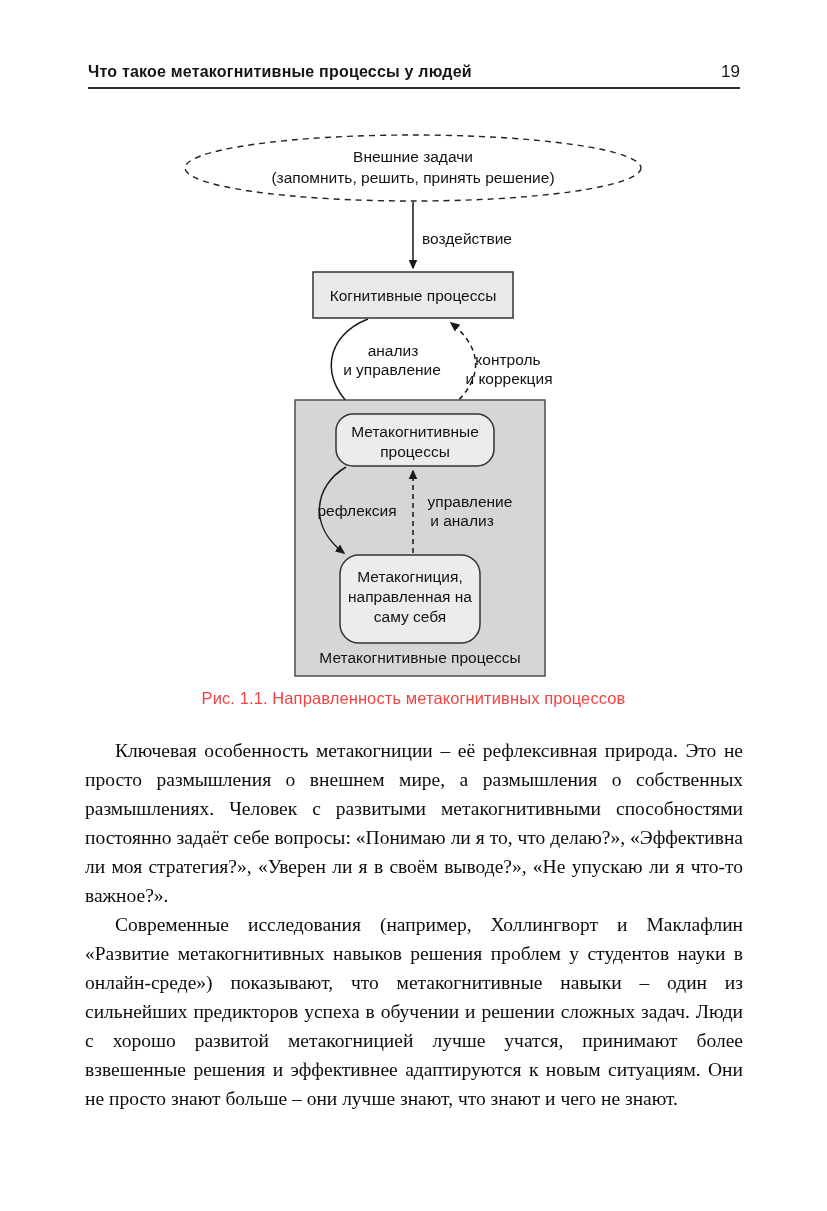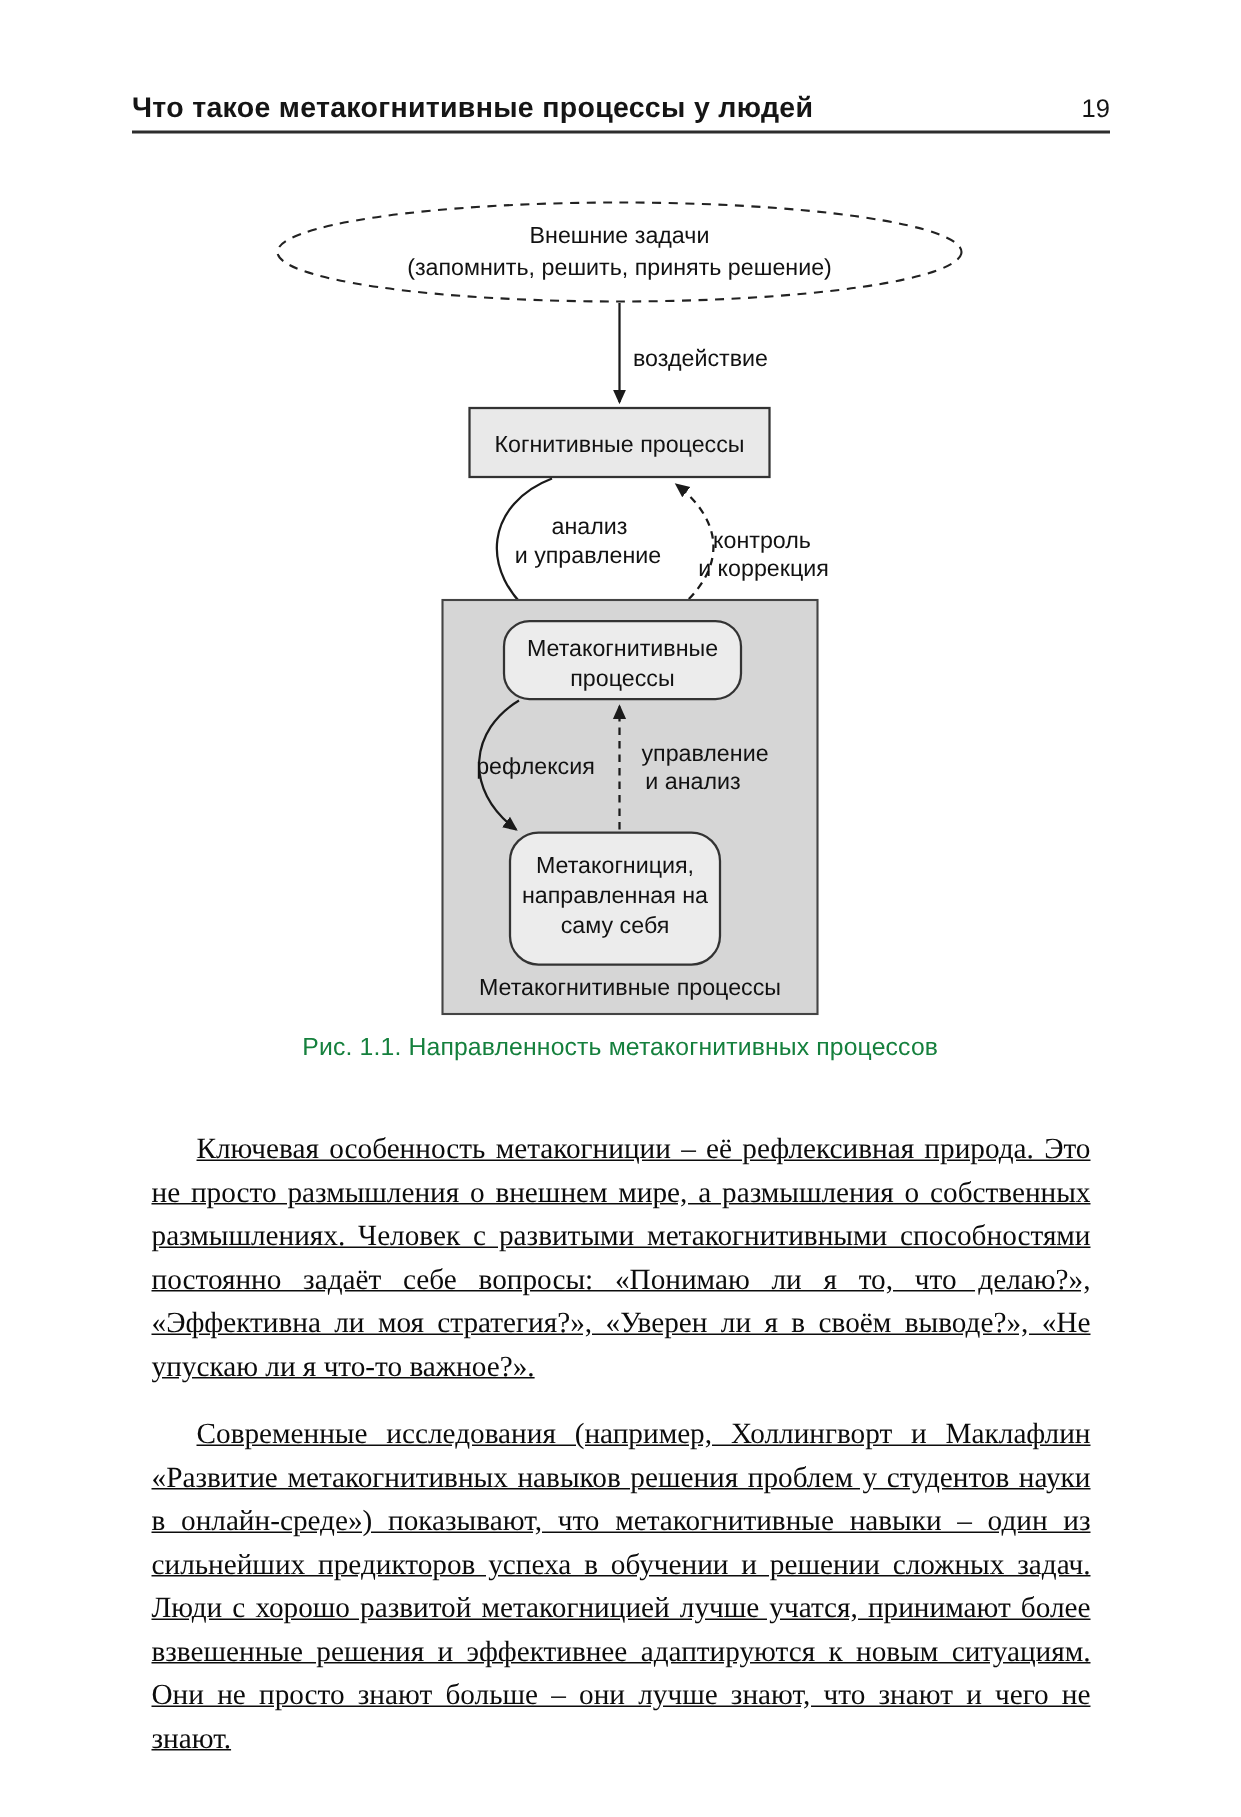--- a/index.html
+++ b/index.html
@@ -9,52 +9,52 @@
     font-family:"Liberation Sans", sans-serif; color:#111;
     overflow:hidden;
   }
   .page { position:absolute; inset:0; background:#fff; }
 
   
   .running-head {
     position:absolute; left:88px; top:62px; width:652px;
     display:flex; justify-content:space-between; align-items:baseline;
   }
-  .head-title { font-weight:bold; font-size:19px; letter-spacing:.2px; color:#151515; }
+  .head-title { font-weight:bold; font-size:16px; letter-spacing:.2px; color:#151515; }
   .head-page  { font-weight:normal; font-size:17px; color:#151515; }
   .head-rule  { position:absolute; left:88px; top:87px; width:652px; height:2px; background:#2d2d2d; }
 
   
   .diagram { position:absolute; left:140px; top:130px; }
   .diagram text {
     font-family:"Liberation Sans", sans-serif;
     font-size:15.5px; fill:#121212;
   }
   .diagram .lbl-b { font-size:15.5px; }
   .ellipse-shape { fill:#ffffff; stroke:#222; stroke-width:1.4; stroke-dasharray:6 5; }
   .box { fill:#e9e9e9; stroke:#333; stroke-width:1.5; }
   .panel { fill:#d6d6d6; stroke:#444; stroke-width:1.4; }
   .rbox { fill:#ececec; stroke:#333; stroke-width:1.5; }
   .arrow-solid { stroke:#1a1a1a; stroke-width:1.5; fill:none; }
   .arrow-dash  { stroke:#1a1a1a; stroke-width:1.5; fill:none; stroke-dasharray:5 4; }
 
   
   .caption {
     position:absolute; left:0; top:689px; width:827px;
-    text-align:center; font-size:16.5px; color:#15803d; letter-spacing:.1px;
+    text-align:center; font-size:16.5px; color:#ef4444; letter-spacing:.1px;
   }
 
   
   .body-text {
     position:absolute; left:85px; top:736px; width:658px;
     font-family:"Liberation Serif", serif;
     font-size:19.5px; line-height:29px; color:#0c0c0c;
     text-align:justify;
   }
-  .body-text p { margin:16px; text-indent:30px;text-decoration:underline; }
+  .body-text p { margin:0; text-indent:30px; }
 </style>
 </head>
 <body>
 
 <div class="page">
 
   <header class="running-head">
     <span class="head-title">Что такое метакогнитивные процессы у людей</span>
     <span class="head-page">19</span>
   </header>

